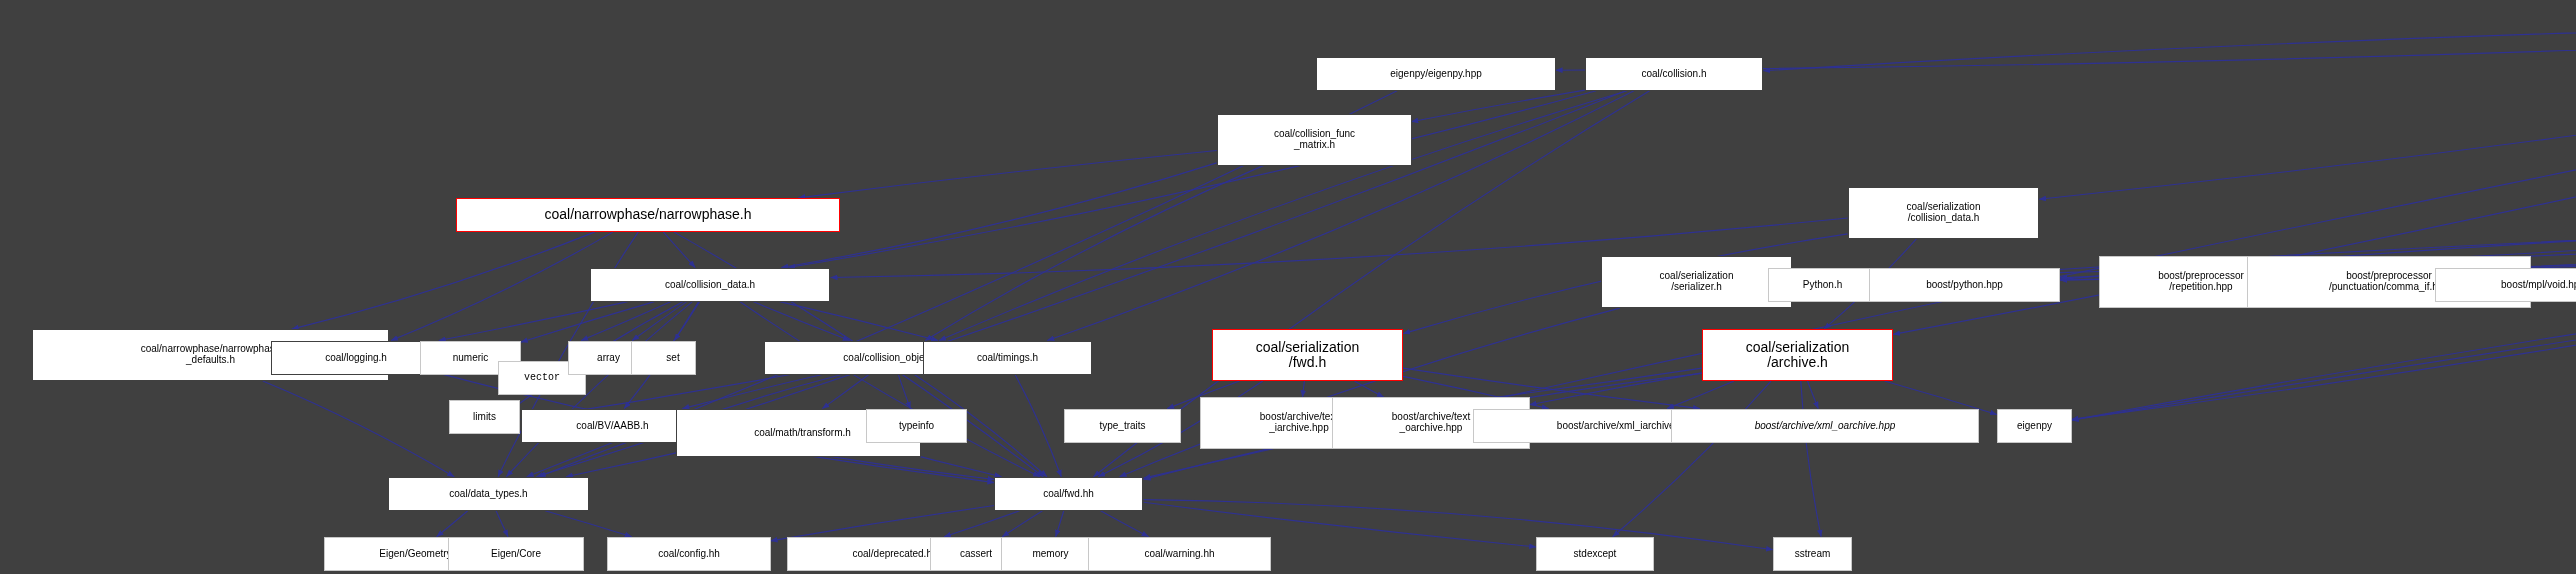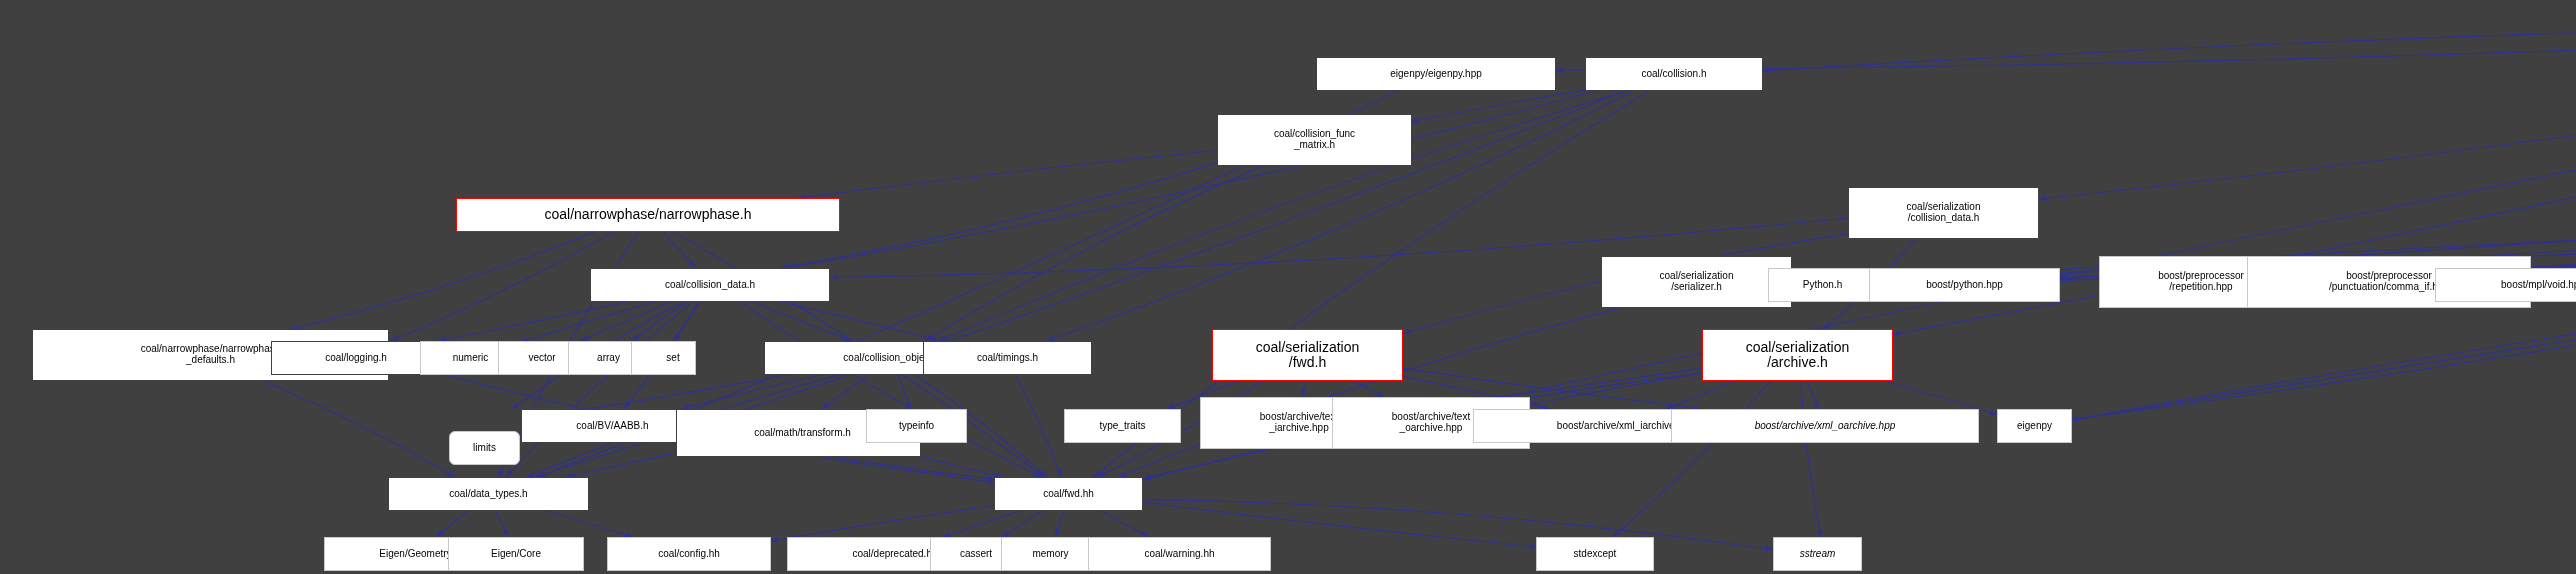--- a/index.html
+++ b/index.html
@@ -132,47 +132,47 @@
       <div class="node std" style="left: 1869px; top: 268px; width: 191px; height: 34px;">boost/python.hpp</div>
       <div class="node std" style="left: 2099px; top: 256px; width: 204px; height: 52px;">boost/preprocessor
 /repetition.hpp</div>
       <div class="node std" style="left: 2247px; top: 256px; width: 284px; height: 52px;">boost/preprocessor
 /punctuation/comma_if.hpp</div>
       <div class="node std" style="left: 2435px; top: 268px; width: 216px; height: 34px;">boost/mpl/void.hpp</div>
       <div class="node hdr" style="left: 32px; top: 329px; width: 357px; height: 52px;">coal/narrowphase/narrowphase
 _defaults.h</div>
       <div class="node hdr" style="left: 271px; top: 341px; width: 170px; height: 34px;">coal/logging.h</div>
       <div class="node std" style="left: 420px; top: 341px; width: 101px; height: 34px;">numeric</div>
-      <div class="node std" style="left: 498px; top: 341px; width: 88px; height: 34px;">vector</div>
+      <div class="node std" style="left: 498px; top: 361px; width: 88px; height: 34px; font-family: Liberation Mono, monospace;">vector</div>
       <div class="node std" style="left: 568px; top: 341px; width: 81px; height: 34px;">array</div>
       <div class="node std" style="left: 631px; top: 341px; width: 65px; height: 34px; padding-left: 19px;">set</div>
       <div class="node hdr" style="left: 764px; top: 341px; width: 256px; height: 34px;">coal/collision_object.h</div>
       <div class="node hdr" style="left: 923px; top: 341px; width: 169px; height: 34px;">coal/timings.h</div>
       <div class="node red" style="left: 1212px; top: 329px; width: 191px; height: 52px;">coal/serialization
 /fwd.h</div>
       <div class="node red" style="left: 1702px; top: 329px; width: 191px; height: 52px;">coal/serialization
 /archive.h</div>
       <div class="node std" style="left: 1997px; top: 409px; width: 75px; height: 34px;">eigenpy</div>
-      <div class="node std" style="left: 449px; top: 431px; width: 71px; height: 34px; border-radius: 6px;">limits</div>
+      <div class="node std" style="left: 449px; top: 400px; width: 71px; height: 34px;">limits</div>
       <div class="node hdr" style="left: 521px; top: 409px; width: 183px; height: 34px;">coal/BV/AABB.h</div>
       <div class="node hdr" style="left: 676px; top: 409px; width: 245px; height: 48px; padding-left: 8px;">coal/math/transform.h</div>
       <div class="node std" style="left: 866px; top: 409px; width: 101px; height: 34px;">typeinfo</div>
       <div class="node std" style="left: 1064px; top: 409px; width: 117px; height: 34px;">type_traits</div>
       <div class="node std" style="left: 1200px; top: 397px; width: 198px; height: 52px;">boost/archive/text
 _iarchive.hpp</div>
       <div class="node std" style="left: 1332px; top: 397px; width: 198px; height: 52px;">boost/archive/text
 _oarchive.hpp</div>
       <div class="node std" style="left: 1473px; top: 409px; width: 305px; height: 34px;">boost/archive/xml_iarchive.hpp</div>
       <div class="node std" style="left: 1671px; top: 409px; width: 308px; height: 34px; font-style: italic;">boost/archive/xml_oarchive.hpp</div>
       <div class="node hdr" style="left: 388px; top: 477px; width: 201px; height: 34px;">coal/data_types.h</div>
       <div class="node hdr" style="left: 994px; top: 477px; width: 149px; height: 34px;">coal/fwd.hh</div>
       <div class="node std" style="left: 324px; top: 537px; width: 183px; height: 34px;">Eigen/Geometry</div>
       <div class="node std" style="left: 448px; top: 537px; width: 136px; height: 34px;">Eigen/Core</div>
       <div class="node std" style="left: 607px; top: 537px; width: 164px; height: 34px;">coal/config.hh</div>
       <div class="node std" style="left: 787px; top: 537px; width: 216px; height: 34px;">coal/deprecated.hh</div>
       <div class="node std" style="left: 930px; top: 537px; width: 92px; height: 34px;">cassert</div>
       <div class="node std" style="left: 1001px; top: 537px; width: 99px; height: 34px;">memory</div>
       <div class="node std" style="left: 1088px; top: 537px; width: 183px; height: 34px;">coal/warning.hh</div>
       <div class="node std" style="left: 1536px; top: 537px; width: 118px; height: 34px;">stdexcept</div>
-      <div class="node std" style="left: 1773px; top: 537px; width: 89px; height: 34px; font-style: italic;">sstream</div>
+      <div class="node std" style="left: 1773px; top: 537px; width: 79px; height: 34px;">sstream</div>
     </div>
 </div>
 
 
 </body></html>

